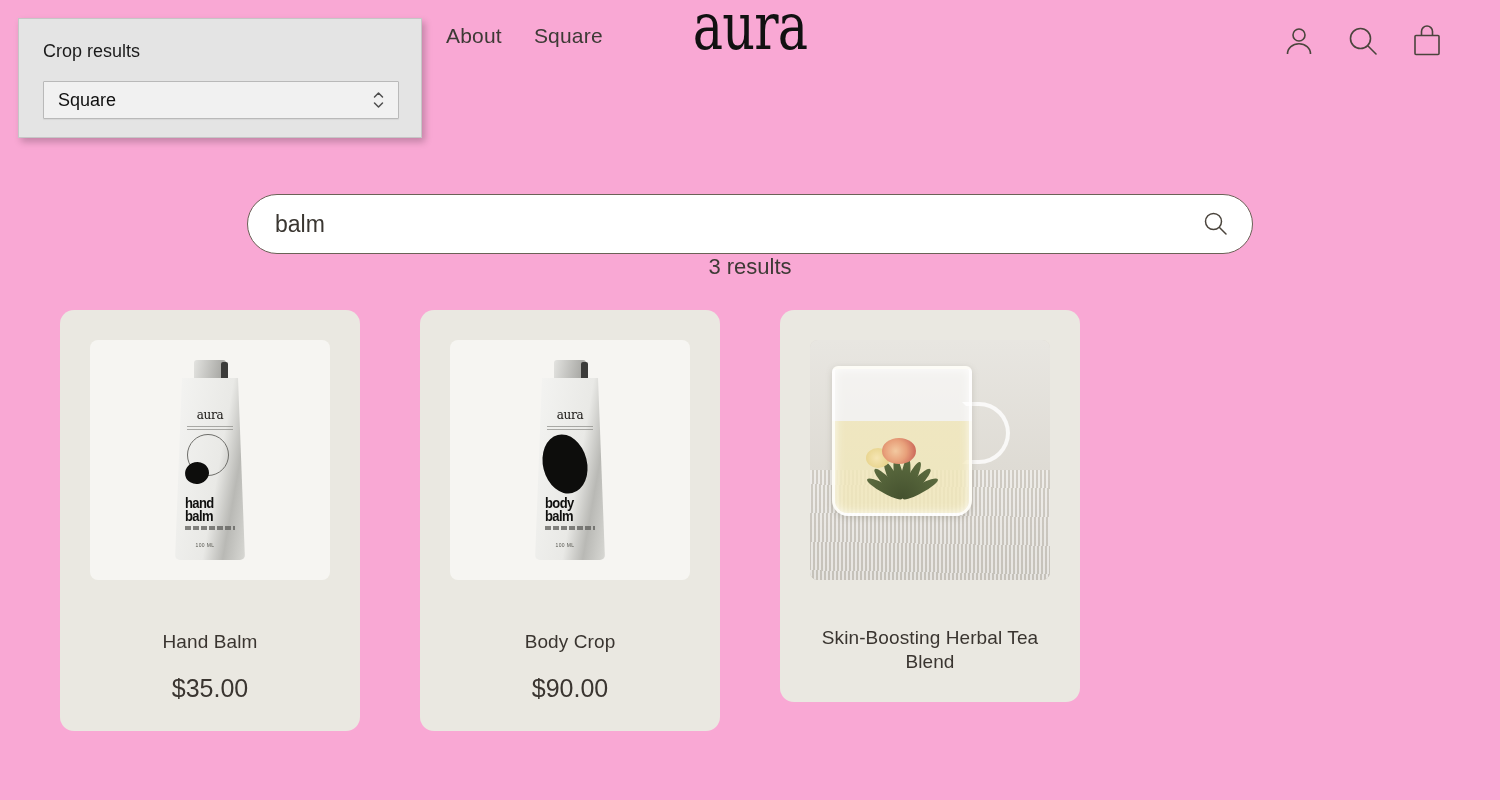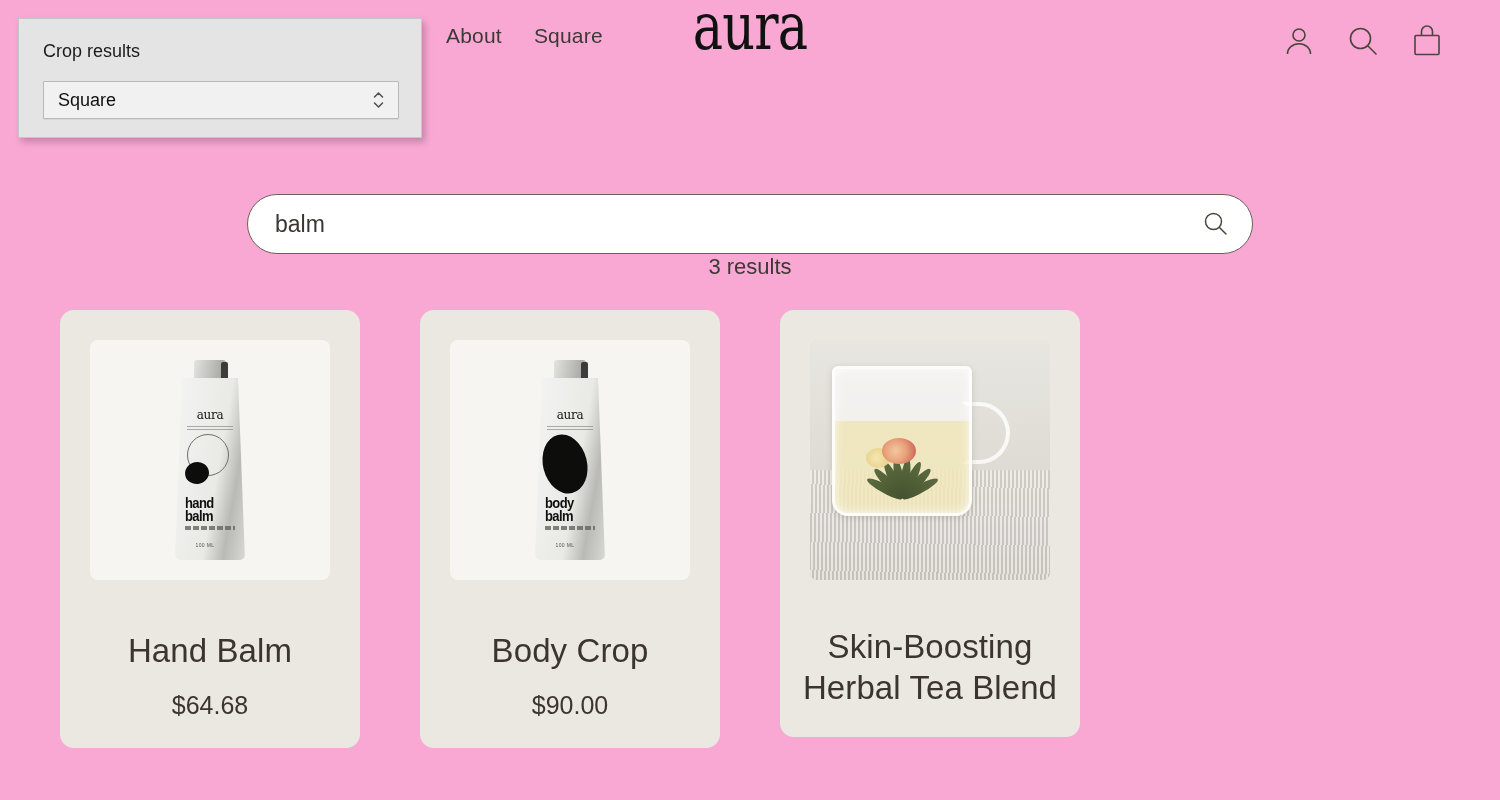--- a/index.html
+++ b/index.html
@@ -181,21 +181,21 @@
     background: #f6f5f2;
     overflow: hidden;
     position: relative;
     display: flex; align-items: center; justify-content: center;
   }
   .card-media.photo { background: #ddd9d2; }
 
   .card-title {
     margin-top: 50px;
     font-family: "Liberation Sans", sans-serif;
-    font-size: 33px;
+    font-size: 19px;
     line-height: 1.25;
     color: #3a3530;
     text-align: center;
     letter-spacing: 0.1px;
   }
   .card-title.multiline { margin-top: 46px; }
   .card-price {
     margin-top: 20px;
     font-family: "Liberation Sans", sans-serif;
     font-size: 25px;
@@ -441,21 +441,21 @@
           <div class="tube-shape small"></div>
           <div class="tube-name">
             <div>hand</div>
             <div>balm</div>
           </div>
           <div class="tube-desc"></div>
           <div class="tube-vol">100 ML</div>
         </div>
       </div>
       <div class="card-title">Hand Balm</div>
-      <div class="card-price">$64.68</div>
+      <div class="card-price">$35.00</div>
     </article>
 
     <article class="product-card">
       <div class="card-media">
         <div class="tube">
           <div class="tube-cap"></div>
           <div class="tube-body"></div>
           <div class="tube-brand">aura</div>
           <div class="tube-sub"></div>
           <div class="tube-shape big"></div>

